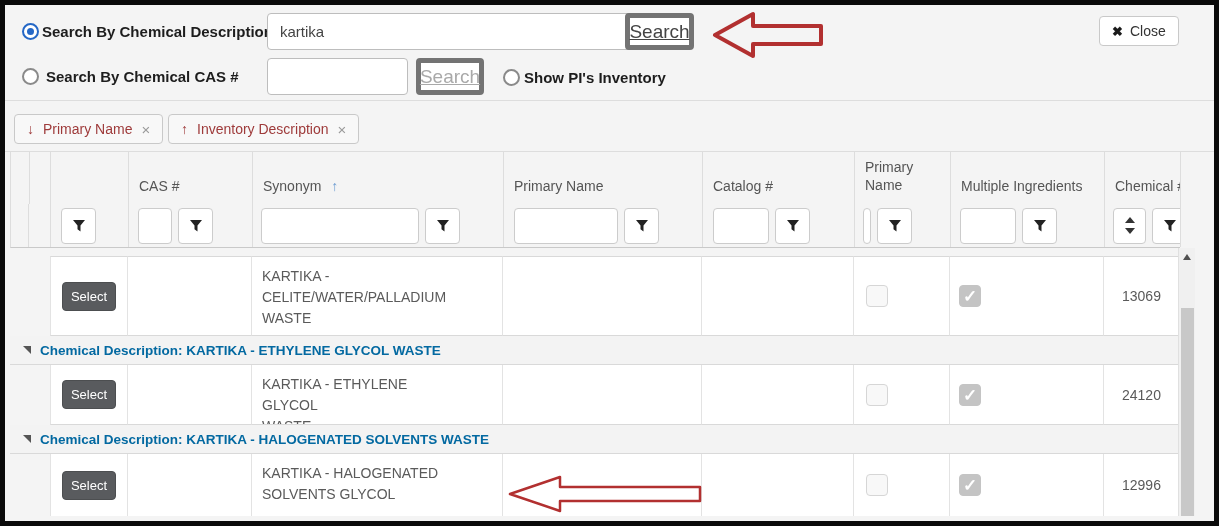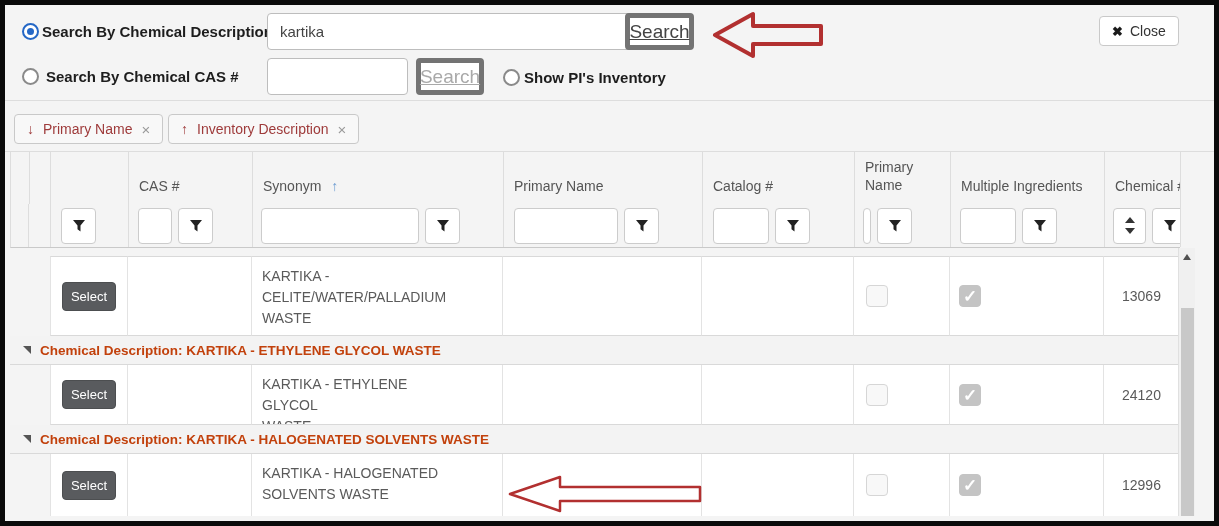--- a/index.html
+++ b/index.html
@@ -47,21 +47,21 @@
   .row .gc { background:#f4f4f4; }
   .sel-btn { width:54px; height:29px; margin-left:11px; background:#595b5e; color:#fff; border:1px solid #4c4e50; border-radius:4px; font-family:"Liberation Sans",sans-serif; font-size:13px; cursor:pointer; }
   .c-mid { display:flex; align-items:center; }
   .syn { padding:9px 38px 8px 10px; font-size:14px; color:#5a5a5a; line-height:21px; }
   .chemno { font-size:14px; color:#5a5a5a; padding-left:18px; }
   .cb { width:22px; height:22px; border:1px solid #d6d6d6; border-radius:4px; background:#f8f8f8; position:relative; }
   .cb.on { background:#c4c4c4; border-color:#c4c4c4; }
   .cb.on::after { content:"✓"; position:absolute; left:3px; top:0px; font-size:17px; font-weight:bold; color:#fff; }
   .grp { height:29px; background:#f3f3f3; border-bottom:1px solid #d9d9d9; display:flex; align-items:center; padding-left:13px; gap:9px; }
   .grp-tri { width:0; height:0; border-top:8px solid #555; border-left:8px solid transparent; }
-  .grp-text { font-size:13.5px; font-weight:bold; color:#c2410c; white-space:nowrap; }
+  .grp-text { font-size:13.5px; font-weight:bold; color:#0369a1; white-space:nowrap; }
 
   
   .vscroll { position:absolute; left:1178px; top:248px; width:17px; height:268px; background:#f0f0f0; border-left:1px solid #e0e0e0; }
   .vs-up { height:17px; display:flex; align-items:center; justify-content:center; background:#f0f0f0; cursor:pointer; }
   .vs-up .t { width:0; height:0; border-left:4px solid transparent; border-right:4px solid transparent; border-bottom:6px solid #505050; }
   .vs-thumb { position:absolute; left:2px; top:60px; width:13px; height:208px; background:#c8c8c8; cursor:pointer; }
 
   
   .arrow-anno { position:absolute; z-index:40; }
 
@@ -265,21 +265,21 @@
     <div class="row gridcols" style="height:63px;">
       <div class="gc"></div>
         <div class="gc"></div>
       <div class="bc lft c-mid">
         <button class="sel-btn">Select</button>
       </div>
       <div class="bc"></div>
       <div class="bc">
         <div class="syn">
           <div>KARTIKA - HALOGENATED</div>
-          <div>SOLVENTS WASTE</div>
+          <div>SOLVENTS GLYCOL</div>
         </div>
       </div>
       <div class="bc"></div>
       <div class="bc"></div>
       <div class="bc c-mid" style="padding-left:12px;">
         <span class="cb"></span>
       </div>
       <div class="bc c-mid" style="padding-left:9px;">
         <span class="cb on"></span>
       </div>

